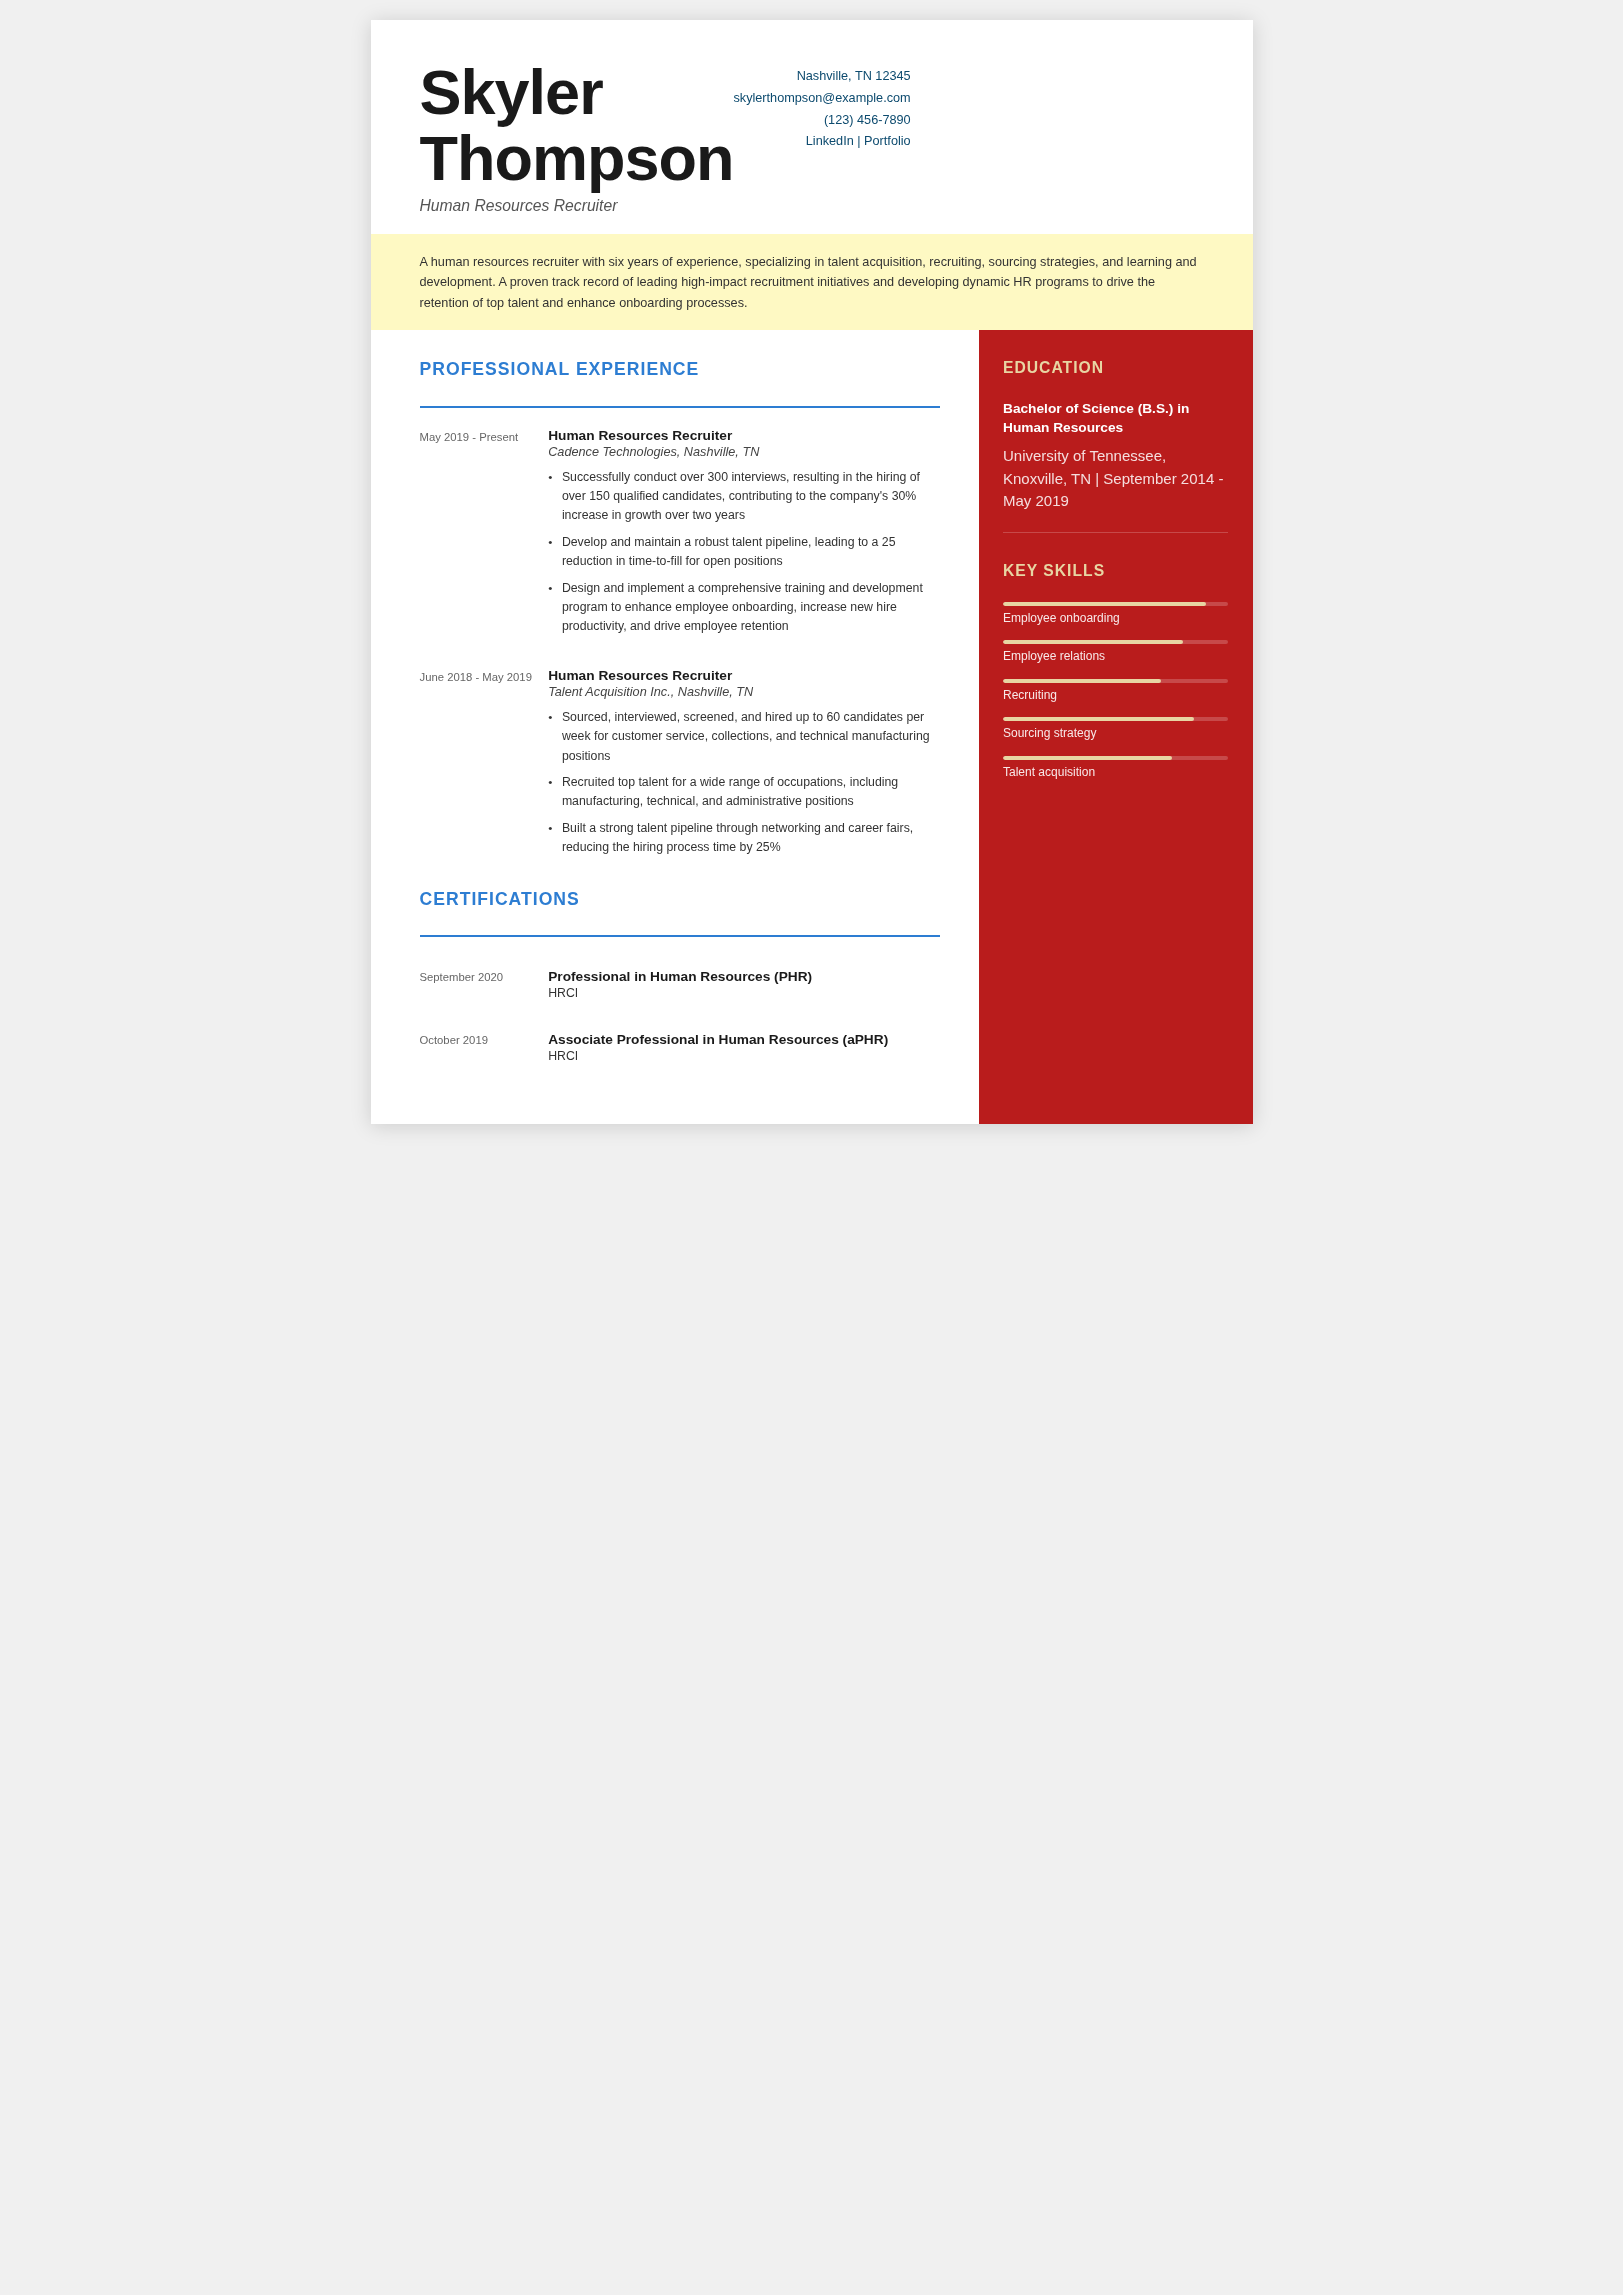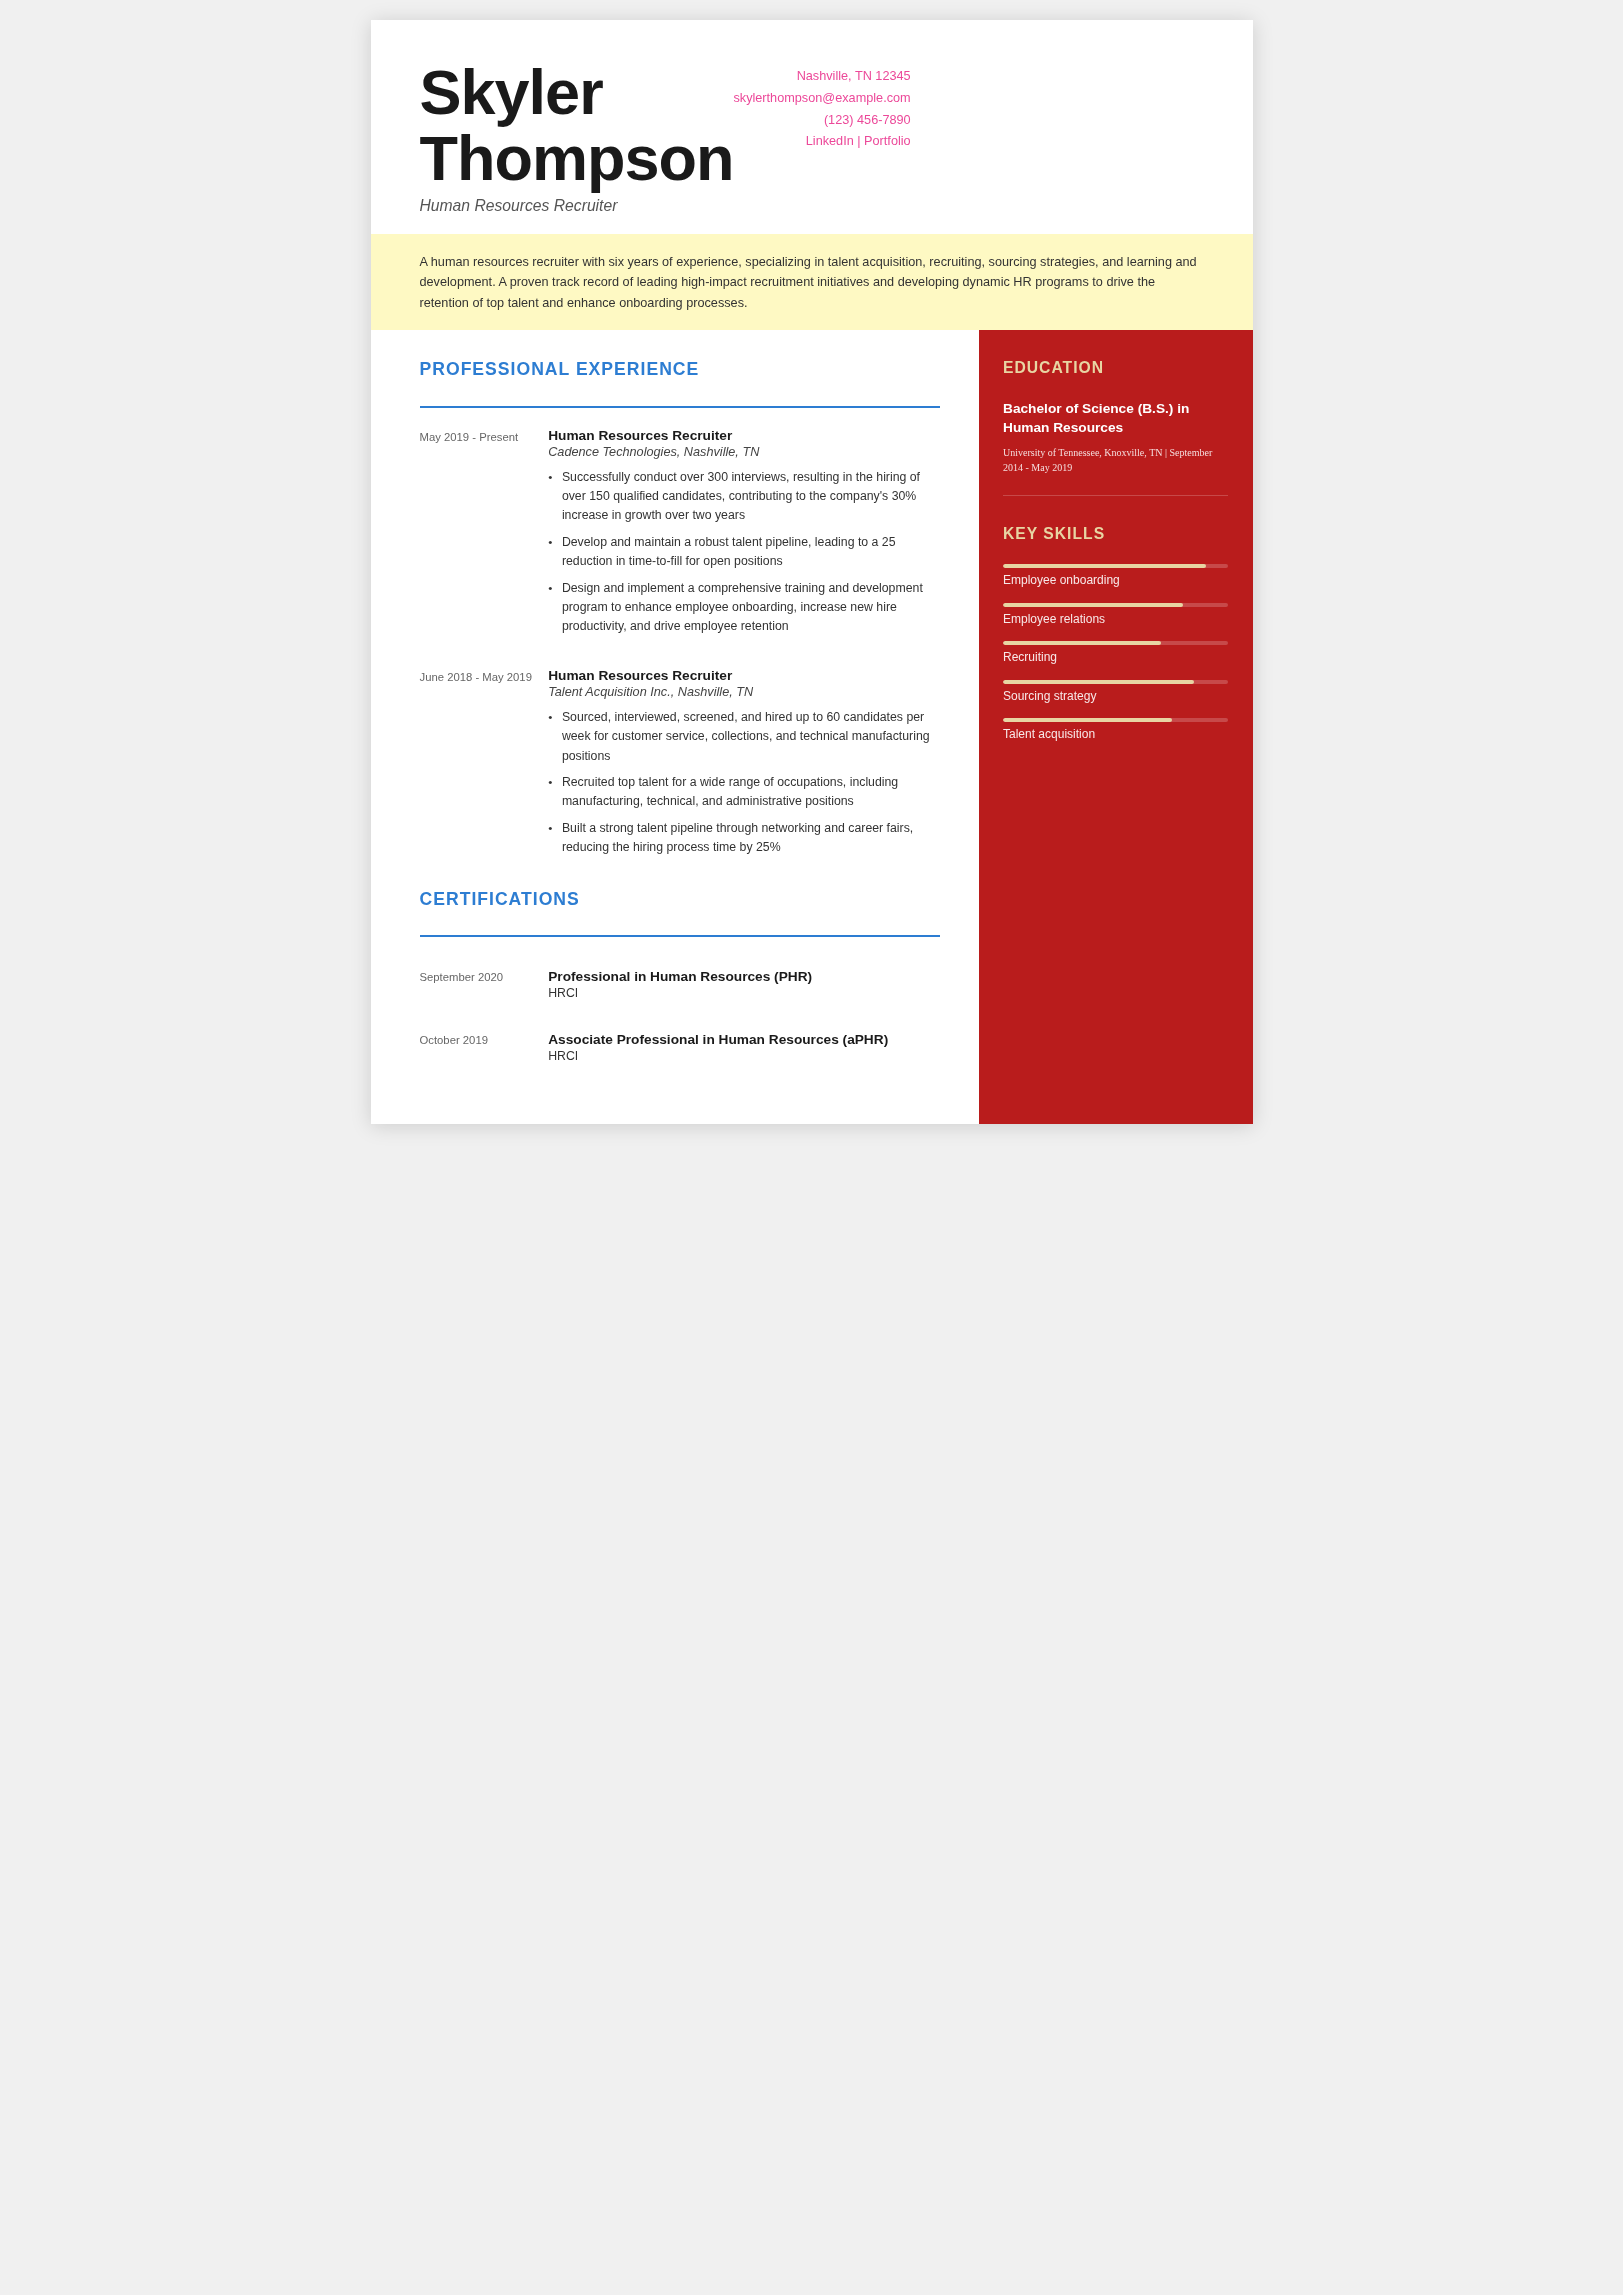--- a/index.html
+++ b/index.html
@@ -36,21 +36,21 @@
     .job-title {
       font-size: 15.7px;
       color: #555;
       margin-top: 5.9px;
       font-style: italic;
       font-family: Arial, sans-serif;
     }
     .header-right {
       text-align: right;
       font-size: 12.7px;
-      color: #ec4899;
+      color: #0c4a6e;
       line-height: 1.7;
       font-family: Arial, sans-serif;
       padding-top: 7.8px;
     }
     
     .summary-section {
       background: #fef9c3;
       padding: 17.6px 49px;
       font-size: 12.7px;
       color: #333;
@@ -181,22 +181,22 @@
     }
     .edu-degree {
       font-family: Arial, sans-serif;
       font-size: 13.7px;
       font-weight: 700;
       color: white;
       line-height: 1.4;
       margin-bottom: 7.8px;
     }
     .edu-details {
-      font-family: Liberation Serif, serif;
-      font-size: 10px;
+      font-family: Liberation Sans, sans-serif;
+      font-size: 15px;
       color: rgba(255,255,255,0.85);
       line-height: 1.5;
     }
     
     .skills-section {}
     .skill-item {
       margin-bottom: 15.7px;
     }
     .skill-bar-bg {
       height: 3.9px;

